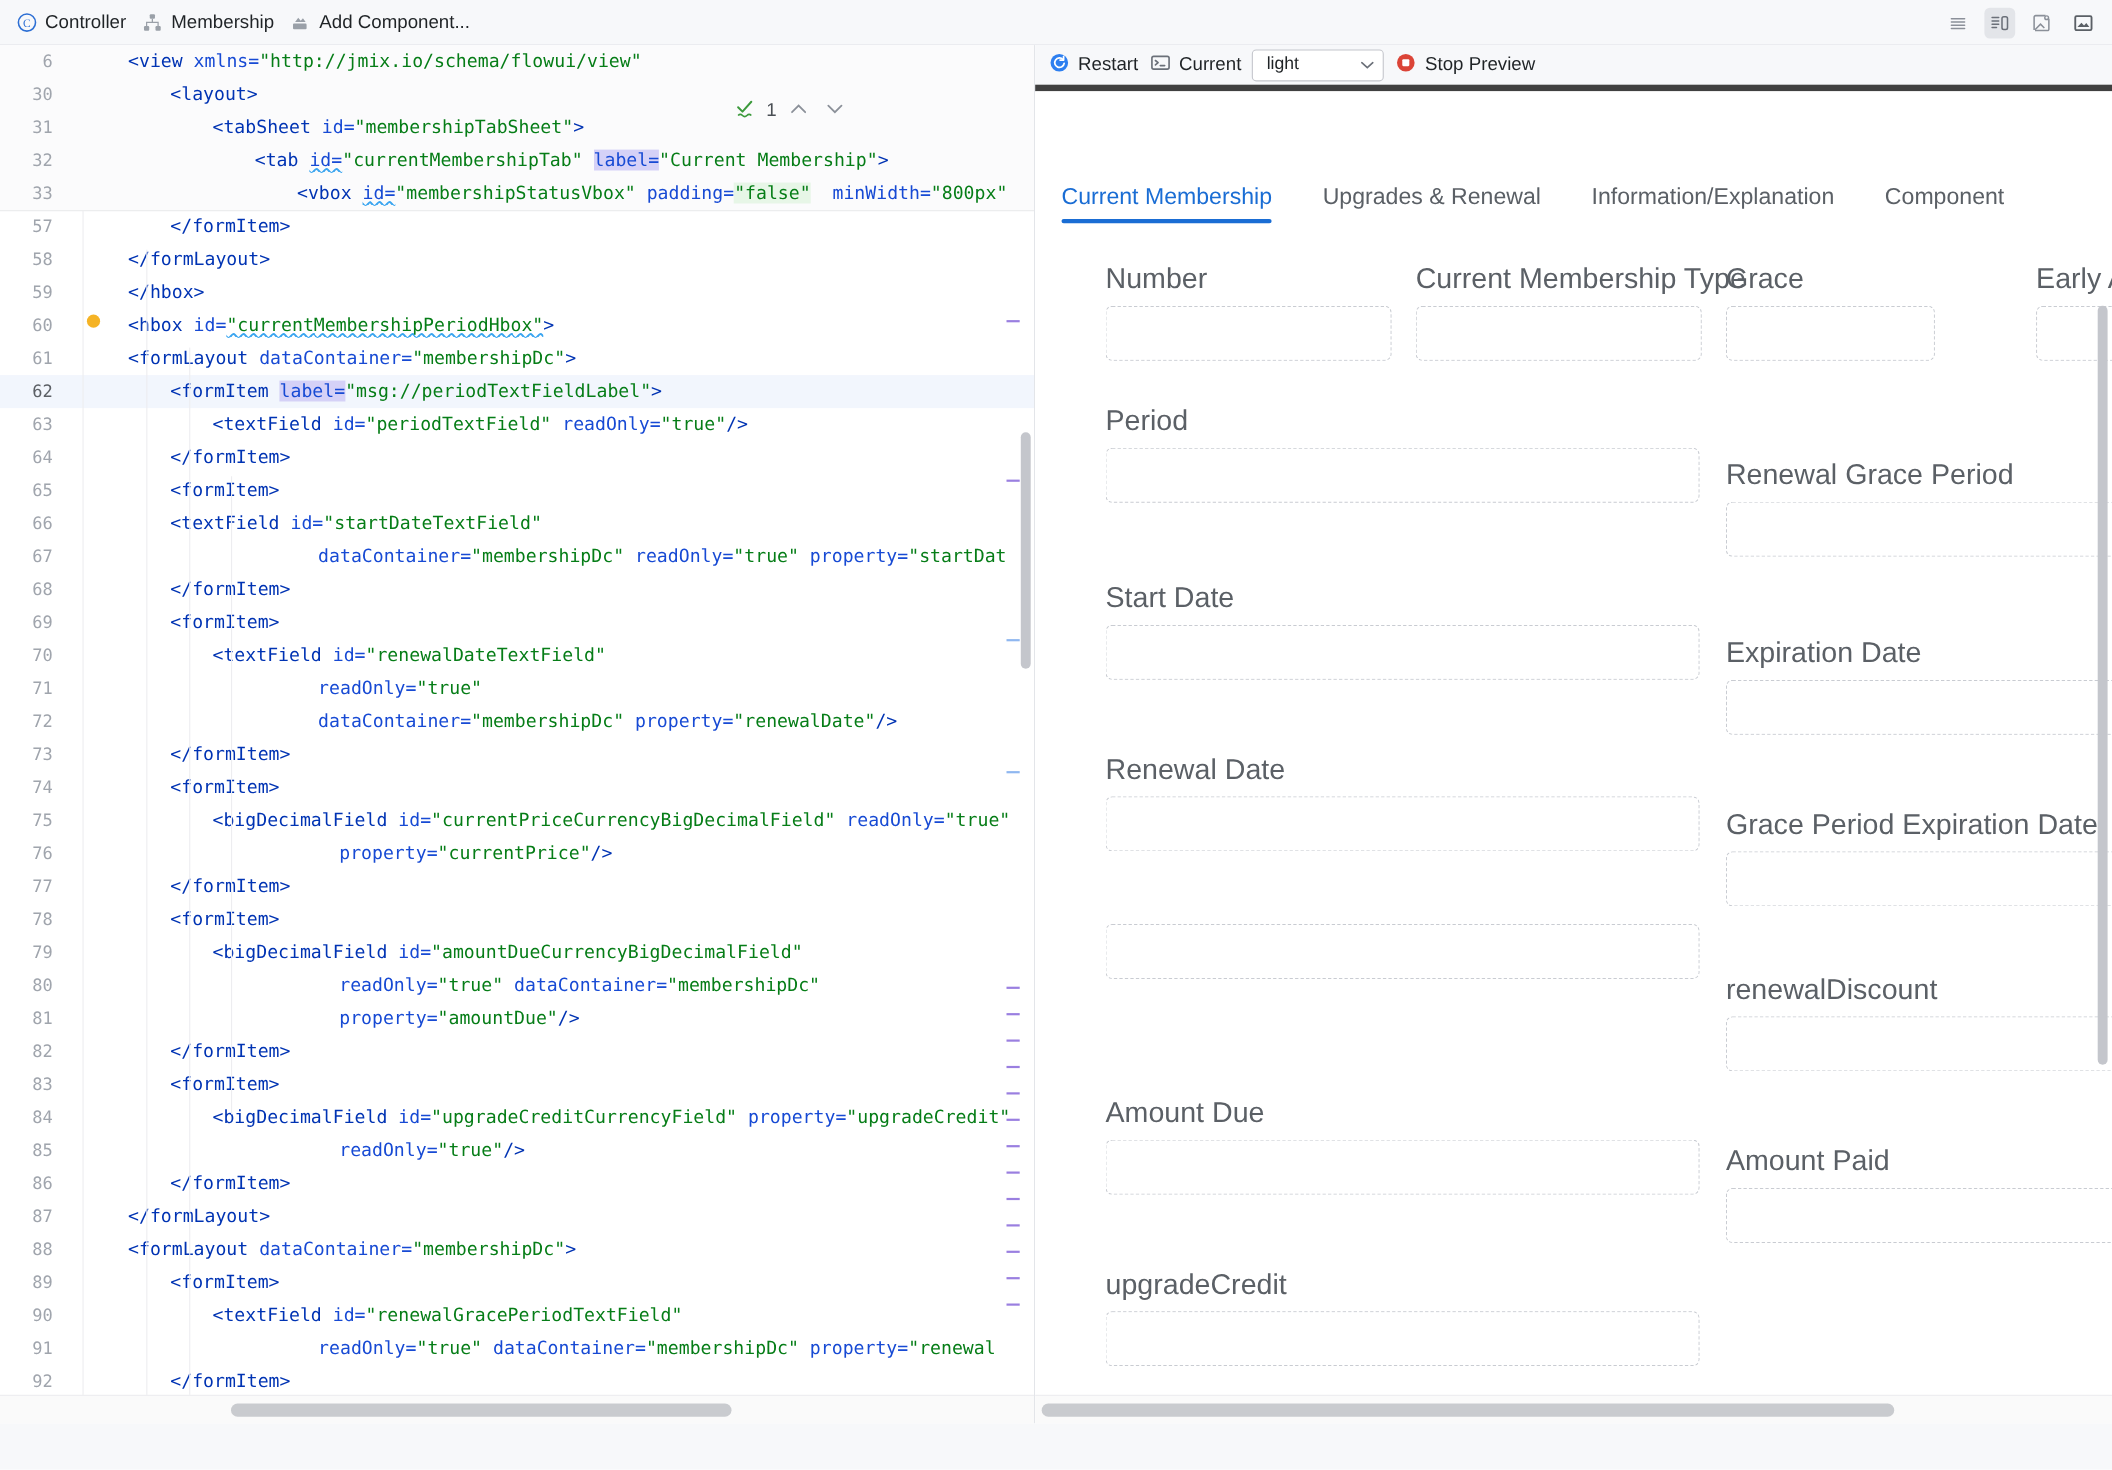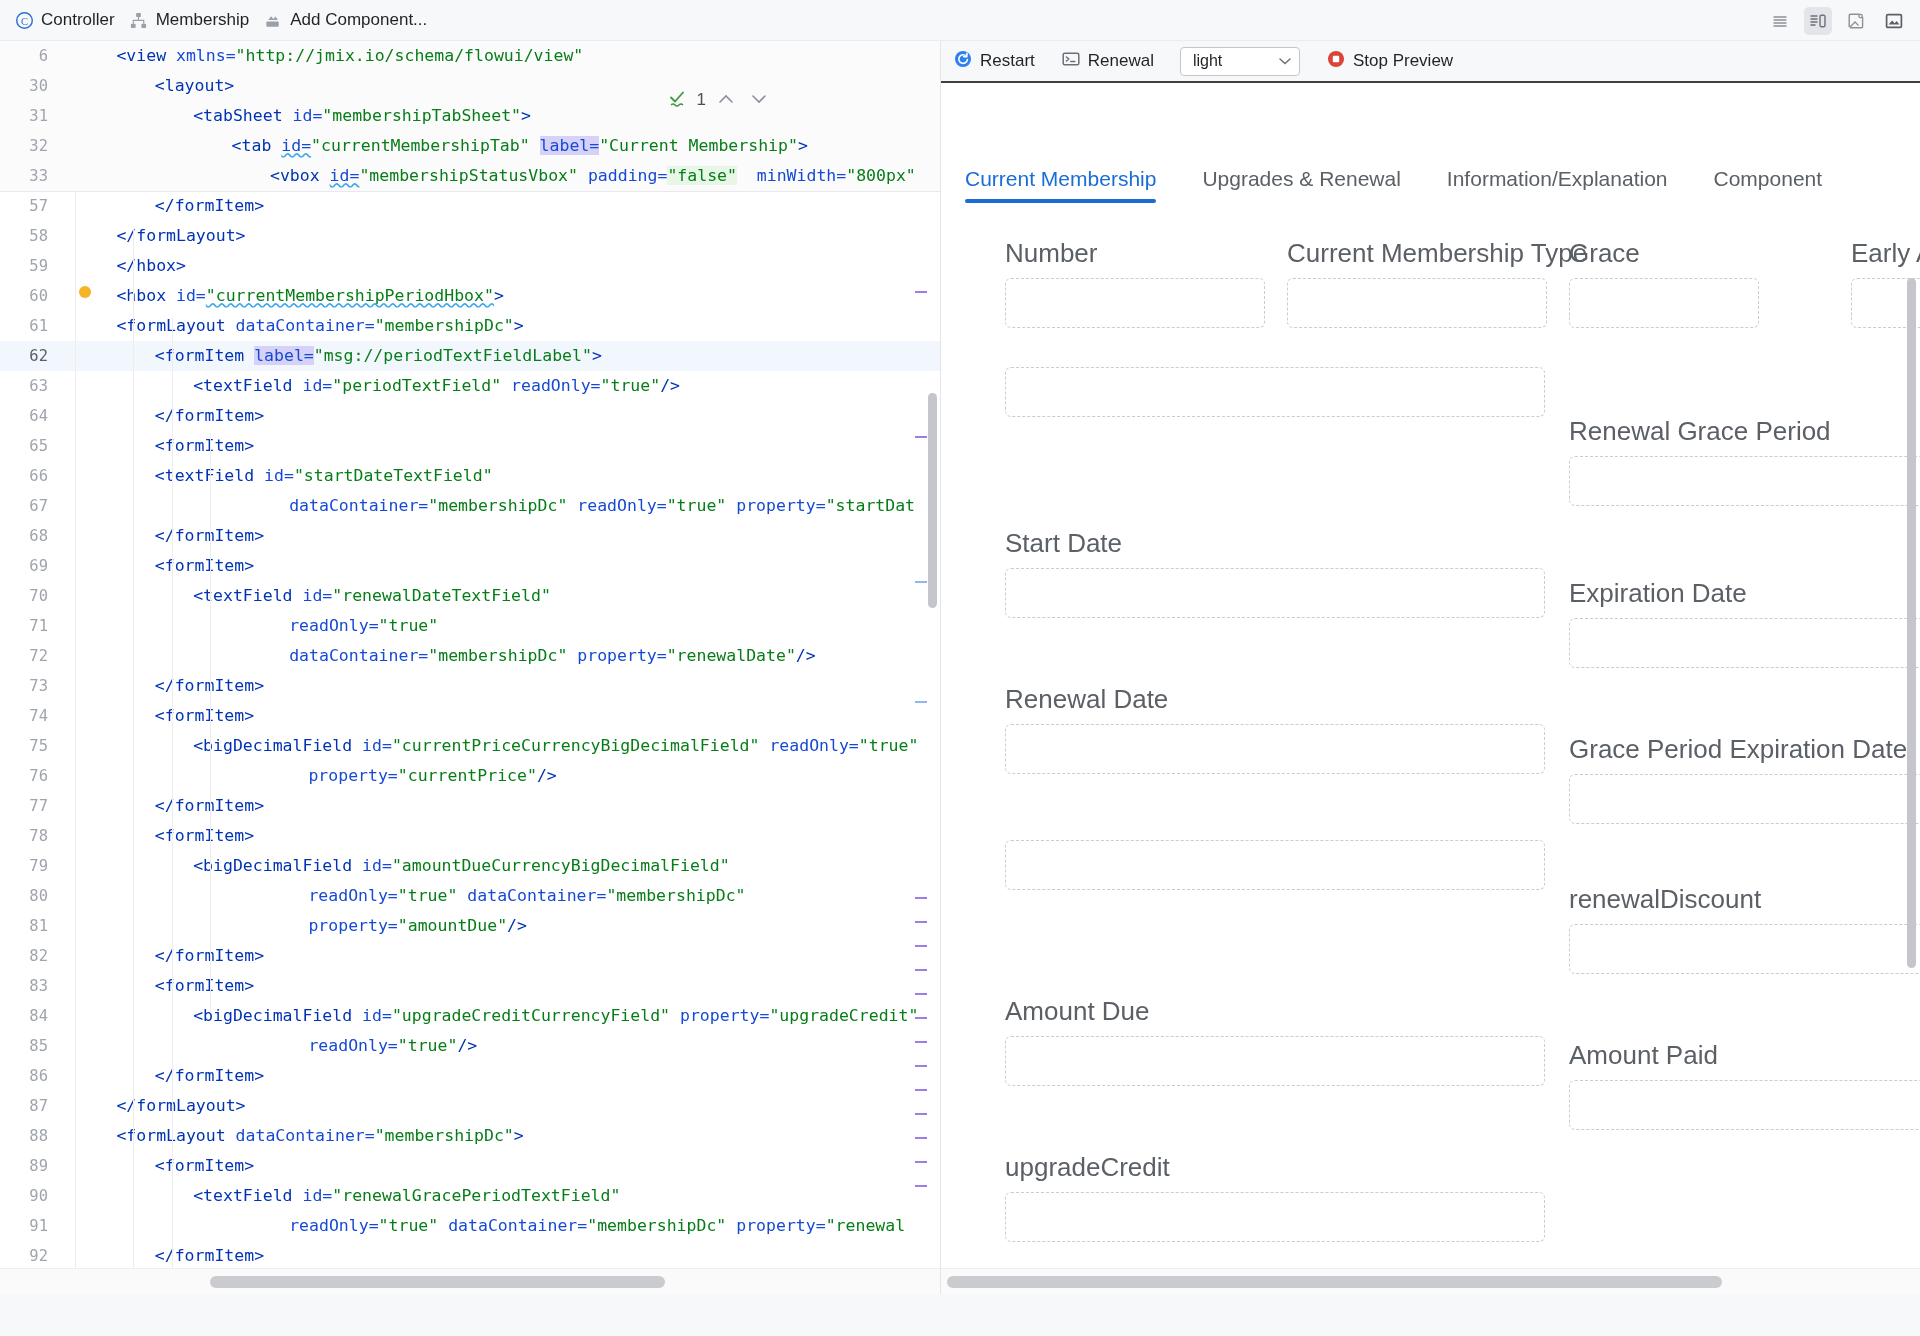--- a/index.html
+++ b/index.html
@@ -109,22 +109,22 @@
   
   .stripe{ position:absolute; right:13px; width:12px; height:2px; z-index:16;}
 
   
   #preview{
     width:979px; height:1253px; position:relative;
     background:#ffffff; overflow:hidden;
   }
   #ptool{
     height:42px; width:979px; background:#f7f8fa;
-    border-bottom:2px solid #404040;
-    display:flex; align-items:center; gap:26px; padding-left:12px;text-align:center;
+    border-bottom:6px solid #404040;
+    display:flex; align-items:center; gap:10px; padding-left:12px;text-align:center;
   }
   .pbtn{ display:flex; align-items:center; gap:7px; font-size:17px; color:#1f2326; cursor:pointer; white-space:nowrap;}
   .psel{
     height:29px; width:120px; border:1px solid #c4c6cc; border-radius:4px;
     background:#fff; display:flex; align-items:center; justify-content:space-between;
     padding:0 7px 0 12px; font-size:16px; color:#1f2326; cursor:pointer;
   }
   .psel .cv{ color:#6b7079; font-size:13px; }
 
   
@@ -309,21 +309,21 @@
         </span>
         <span>Restart</span>
       </div>
       <div class="pbtn">
         <span>
           <svg width="20" height="20" viewBox="0 0 20 20">
               <rect x="2.2" y="4.2" width="15.6" height="11.6" rx="1.6" fill="none" stroke="#6b7079" stroke-width="1.5"></rect>
               <path d="M5.4 8l2.4 2-2.4 2M9.8 12.6h4" fill="none" stroke="#6b7079" stroke-width="1.5" stroke-linecap="round" stroke-linejoin="round"></path>
             </svg>
         </span>
-        <span>Renewal</span>
+        <span>Current</span>
       </div>
       <div class="psel">
         <span>light</span>
         <span class="cv">
           <svg width="14" height="10" viewBox="0 0 14 10">
               <path d="M2 3l5 4.5L12 3" fill="none" stroke="#6b7079" stroke-width="1.5" stroke-linecap="round"></path>
             </svg>
         </span>
       </div>
       <div class="pbtn">
@@ -355,20 +355,21 @@
           </div>
           <div class="fgrp" style="left:628px; top:155px;">
             <div class="flab">Grace</div>
             <div class="fbox" style="width:190px; height:50px;"></div>
           </div>
           <div class="fgrp" style="left:910px; top:155px;">
             <div class="flab">Early Access</div>
             <div class="fbox" style="width:190px; height:50px;"></div>
           </div>
           <div class="fgrp" style="left:64px; top:284px;">
+            <div class="flab">Period</div>
             <div class="fbox" style="width:540px; height:50px;"></div>
           </div>
           <div class="fgrp" style="left:628px; top:333px;">
             <div class="flab">Renewal Grace Period</div>
             <div class="fbox" style="width:400px; height:50px;"></div>
           </div>
           <div class="fgrp" style="left:64px; top:445px;">
             <div class="flab">Start Date</div>
             <div class="fbox" style="width:540px; height:50px;"></div>
           </div>

